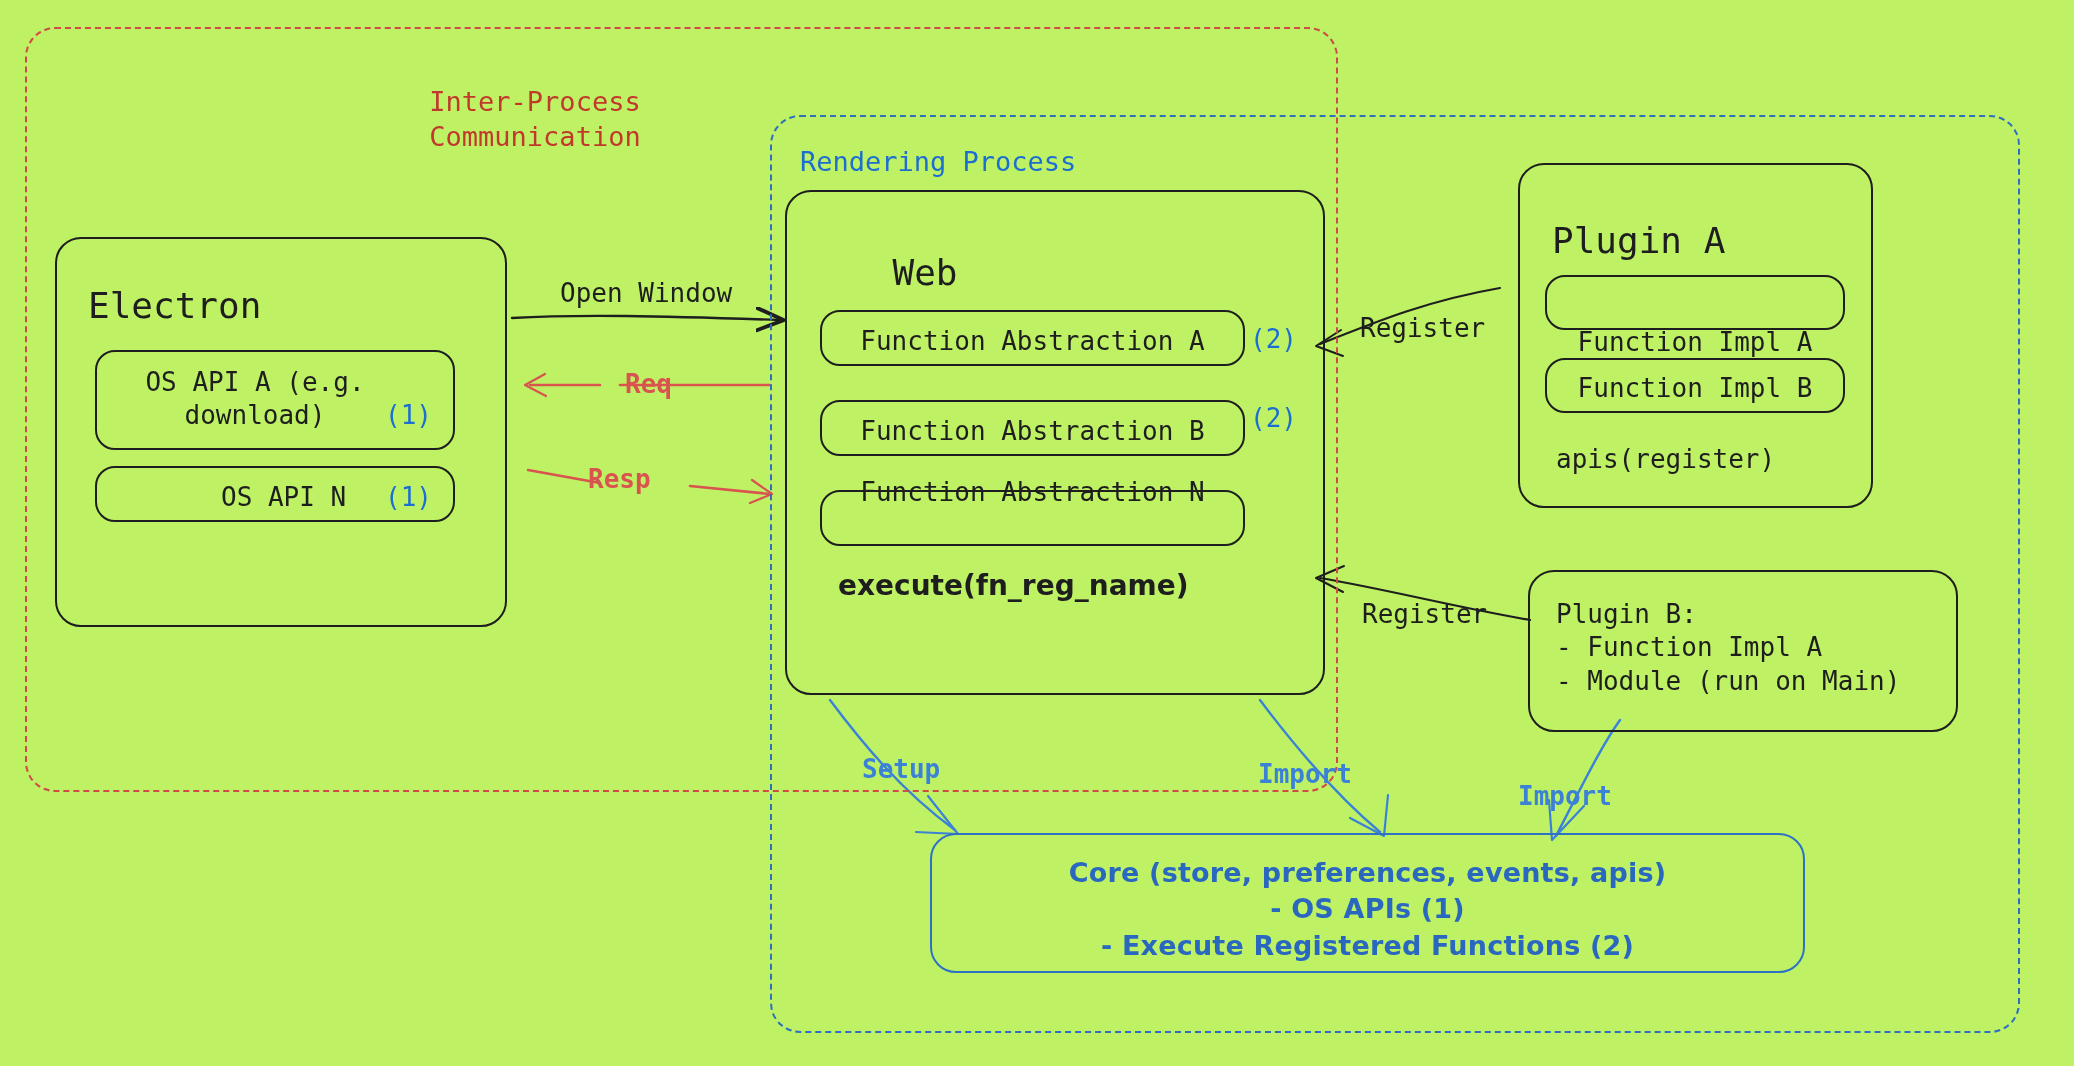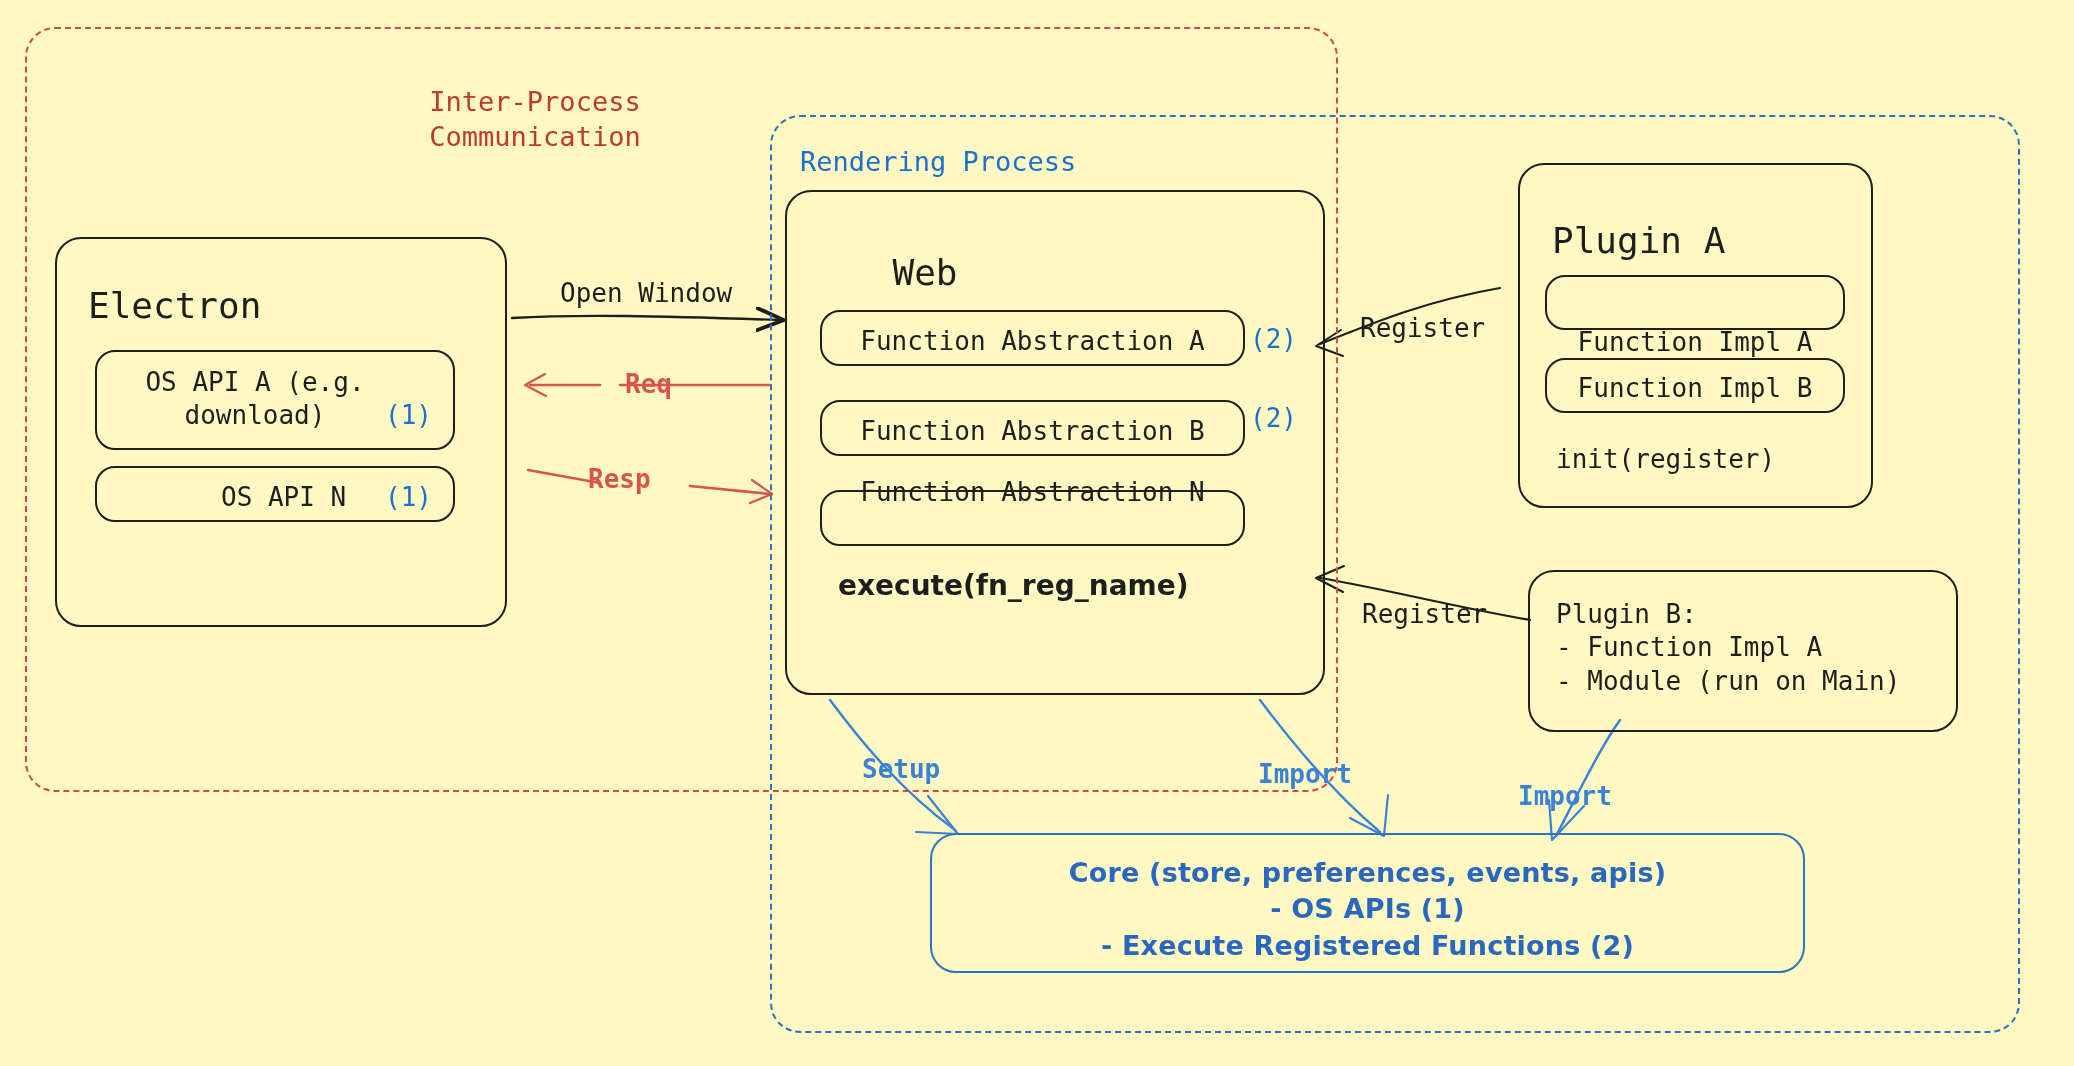--- a/index.html
+++ b/index.html
@@ -4,21 +4,21 @@
 <style>
   html, body {
     margin: 0;
     padding: 0;
     background: #ffffff;
   }
   #canvas {
     position: relative;
     width: 2074px;
     height: 1066px;
-    background: #fef9c3;
+    background: #bef264;
     font-family: "DejaVu Sans Mono", "Liberation Mono", monospace;
     overflow: hidden;
   }
   .svg-layer {
     position: absolute;
     left: 0; top: 0;
     width: 2074px;
     height: 1066px;
     pointer-events: none;
   }
@@ -190,21 +190,21 @@
 
   <div class="box" style="left:1518px; top:163px; width:355px; height:345px;"></div>
   <div class="txt t-dark s-heading" style="left:1552px; top:218px;">Plugin A</div>
 
   <div class="box inner" style="left:1545px; top:275px; width:300px; height:55px;"></div>
   <div class="txt t-dark s-body center" style="left:1550px; top:289px; width:290px;margin-top:37px;">Function Impl A</div>
 
   <div class="box inner" style="left:1545px; top:358px; width:300px; height:55px;"></div>
   <div class="txt t-dark s-body center" style="left:1550px; top:372px; width:290px;">Function Impl B</div>
 
-  <div class="txt t-dark s-body" style="left:1556px; top:443px;">init(register)</div>
+  <div class="txt t-dark s-body" style="left:1556px; top:443px;">apis(register)</div>
 
   <div class="box" style="left:1528px; top:570px; width:430px; height:162px;"></div>
   <div class="txt t-dark s-body" style="left:1556px; top:598px;">Plugin B:
 - Function Impl A
 - Module (run on Main)</div>
 
   <div class="core-box" style="left:930px; top:833px; width:875px; height:140px;"></div>
   <div class="core-text" style="left:940px; top:855px; width:855px;">Core (store, preferences, events, apis)
 - OS APIs (1)
 - Execute Registered Functions (2)</div>

